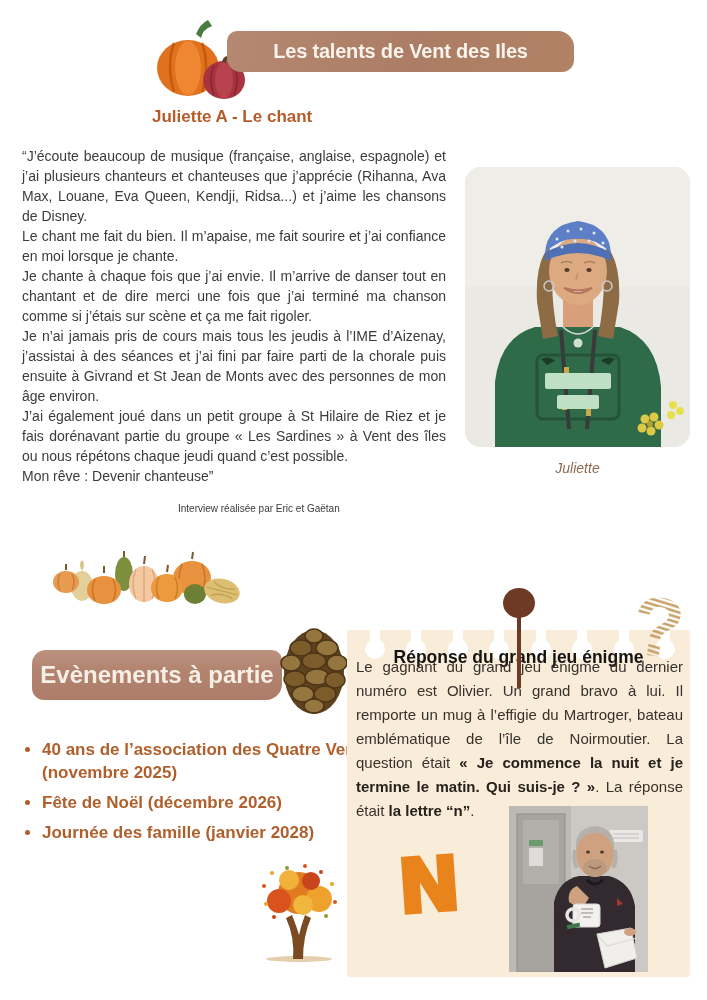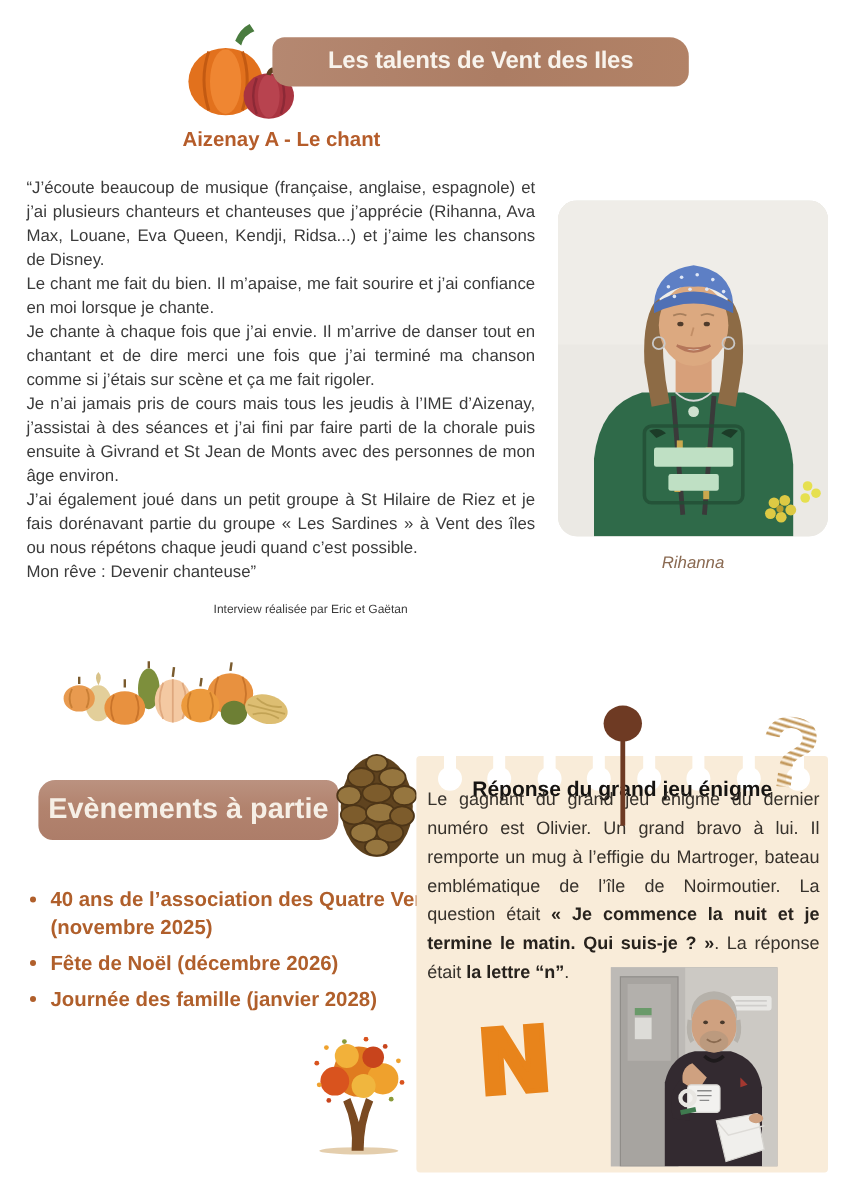--- a/index.html
+++ b/index.html
@@ -70,21 +70,21 @@
     <ellipse cx="74" cy="64" rx="21" ry="19" fill="#a93440"></ellipse>
     <ellipse cx="74" cy="64" rx="9" ry="18" fill="#b8434f"></ellipse>
     <path d="M64 49 Q58 64 64 79 M84 49 Q90 64 84 79" stroke="#8c2936" stroke-width="2" fill="none"></path>
     <path d="M72 46 Q73 41 77 40 L79 44 Q75 45 76 47 Z" fill="#5d4020"></path>
   </svg>
 
   <div class="title-banner">
     <span>Les talents de Vent des Iles</span>
   </div>
 
-  <div class="section-heading">Aizenay A - Le chant</div>
+  <div class="section-heading">Juliette A - Le chant</div>
   <div class="quote">“J’écoute beaucoup de musique (française, anglaise, espagnole) et j’ai plusieurs chanteurs et chanteuses que j’apprécie (Rihanna, Ava Max, Louane, Eva Queen, Kendji, Ridsa...) et j’aime les chansons de Disney.
 Le chant me fait du bien. Il m’apaise, me fait sourire et j’ai confiance en moi lorsque je chante.
 Je chante à chaque fois que j’ai envie. Il m’arrive de danser tout en chantant et de dire merci une fois que j’ai terminé ma chanson comme si j’étais sur scène et ça me fait rigoler.
 Je n’ai jamais pris de cours mais tous les jeudis à l’IME d’Aizenay, j’assistai à des séances et j’ai fini par faire parti de la chorale puis ensuite à Givrand et St Jean de Monts avec des personnes de mon âge environ.
 J’ai également joué dans un petit groupe à St Hilaire de Riez et je fais dorénavant partie du groupe « Les Sardines » à Vent des îles ou nous répétons chaque jeudi quand c’est possible.
 Mon rêve : Devenir chanteuse”</div>
 
   <div class="photo-j">
     <svg viewBox="0 0 225 280" width="225" height="280">
       <rect width="225" height="280" fill="#ebe9e4"></rect>
@@ -132,21 +132,21 @@
           <circle cx="177" cy="261" r="4.5"></circle>
       </g>
       <circle cx="185" cy="257" r="3" fill="#b99f2e"></circle>
       <g fill="#e6e04f">
           <circle cx="208" cy="238" r="4"></circle>
           <circle cx="215" cy="244" r="4"></circle>
           <circle cx="206" cy="248" r="4"></circle>
         </g>
     </svg>
   </div>
-  <div class="photo-caption">Rihanna</div>
+  <div class="photo-caption">Juliette</div>
 
   <div class="byline">Interview réalisée par Eric et Gaëtan</div>
 
   <svg class="pumpkin-row" viewBox="0 0 192 64">
     <g stroke="#7a5b2e" stroke-width="2">
         <path d="M14 26 L14 20"></path>
         <path d="M52 29 L52 22"></path>
         <path d="M72 13 L72 7"></path>
         <path d="M92 20 L93 12"></path>
         <path d="M115 28 L116 21"></path>

